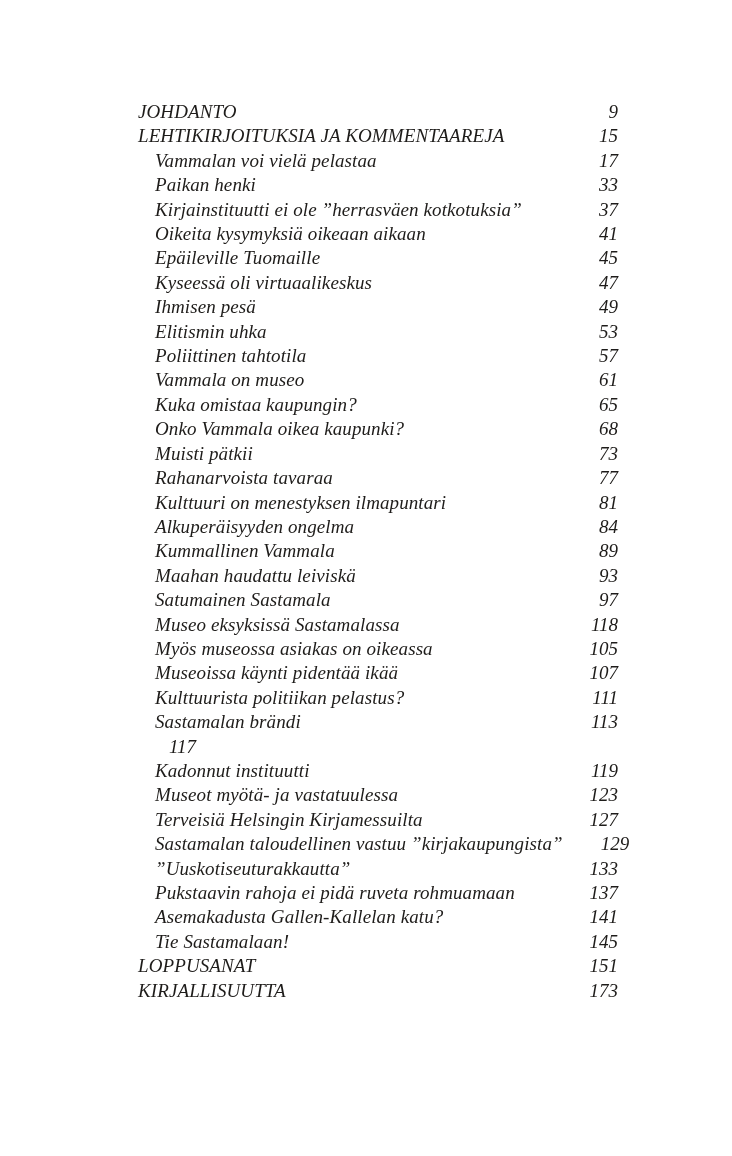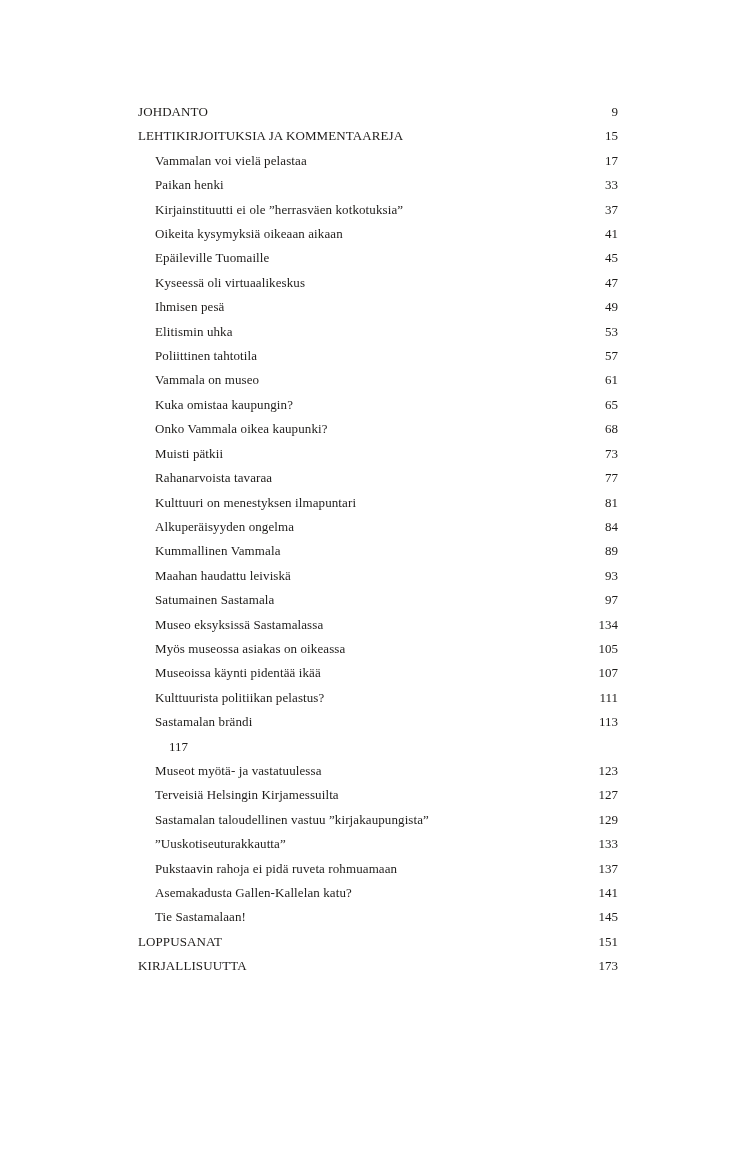--- a/index.html
+++ b/index.html
@@ -23,23 +23,24 @@
   .toc {
     position: absolute;
     left: 138px;
     top: 100px;
     width: 480px;
   }
   .row {
     display: flex;
     justify-content: space-between;
     align-items: center;
-    font-size: 13px;
+    font-size: 19px;
     line-height: 24.4px;
     white-space: nowrap;
+    font-style: italic;
   }
   .row.indent {
     padding-left: 17px;
     gap: 24px;
   }
   .row .label {
     letter-spacing: 0.1px;
   }
   .row .pagenum {
     margin-left: 14px;
@@ -130,40 +131,44 @@
       <div class="row indent">
         <span class="label">Maahan haudattu leiviskä</span>
         <span class="pagenum">93</span>
       </div>
       <div class="row indent">
         <span class="label">Satumainen Sastamala</span>
         <span class="pagenum">97</span>
       </div>
       <div class="row indent">
         <span class="label">Museo eksyksissä Sastamalassa</span>
-        <span class="pagenum">134</span>
+        <span class="pagenum">118</span>
       </div>
       <div class="row indent">
         <span class="label">Myös museossa asiakas on oikeassa</span>
         <span class="pagenum">105</span>
       </div>
       <div class="row indent">
         <span class="label">Museoissa käynti pidentää ikää</span>
         <span class="pagenum">107</span>
       </div>
       <div class="row indent">
         <span class="label">Kulttuurista politiikan pelastus?</span>
         <span class="pagenum">111</span>
       </div>
       <div class="row indent">
         <span class="label">Sastamalan brändi</span>
         <span class="pagenum">113</span>
       </div>
       <div class="row indent">
         <span class="pagenum">117</span>
+      </div>
+      <div class="row indent">
+        <span class="label">Kadonnut instituutti</span>
+        <span class="pagenum">119</span>
       </div>
       <div class="row indent">
         <span class="label">Museot myötä- ja vastatuulessa</span>
         <span class="pagenum">123</span>
       </div>
       <div class="row indent">
         <span class="label">Terveisiä Helsingin Kirjamessuilta</span>
         <span class="pagenum">127</span>
       </div>
       <div class="row indent">

